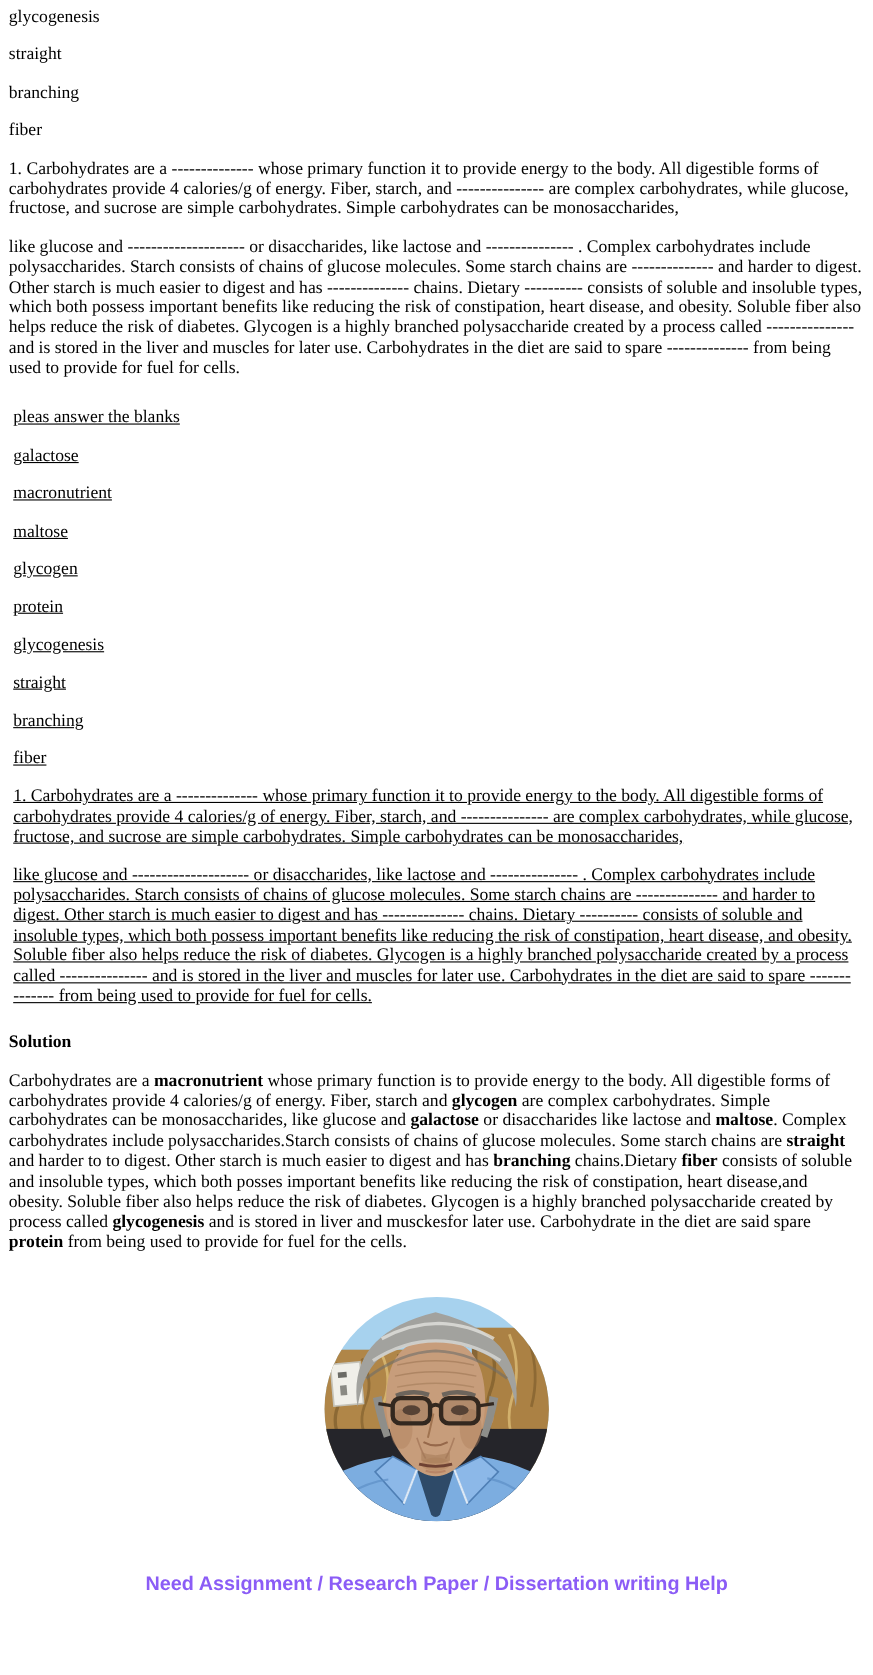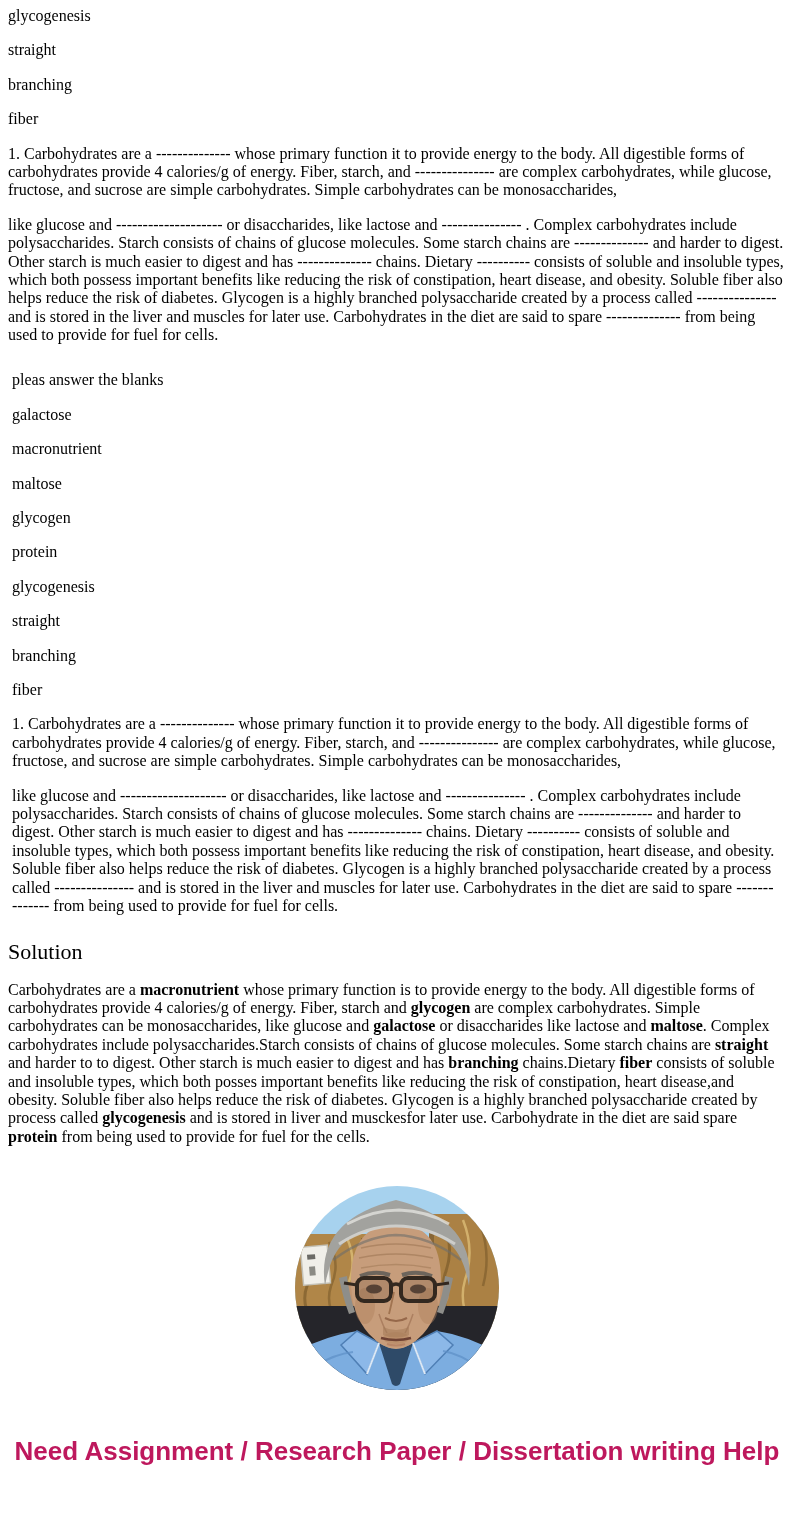--- a/index.html
+++ b/index.html
@@ -10,41 +10,42 @@
     font-family: "Liberation Serif", serif;
     font-size: 16px;
     line-height: 1.15;
   }
   p { margin: 16px 0; }
   .top-section p:first-child { margin-top: 0; }
   .indent-section {
     padding-left: 4px;
     padding-right: 10px;
     margin-top: 27px;
+    text-decoration: underline;
   }
   h3.solution-heading {
-    font-size: 22px;
-    font-weight: normal;
+    font-size: 16px;
+    font-weight: bold;
     margin: 24px 0 16px 0;
     font-family: "Liberation Serif", serif;
   }
   .avatar-wrap {
     width: 204px;
     height: 204px;
     margin: 40px auto 0 auto;
   }
   .avatar-wrap svg { display: block; width: 204px; height: 204px; }
   .footer-banner {
     margin-top: 46px;
     text-align: center;
     font-family: "Liberation Sans", sans-serif;
     font-weight: bold;
-    font-size: 26px;
+    font-size: 18px;
     line-height: 1.18;
-    color: #be185d;
+    color: #8b5cf6;
   }
 </style>
 </head>
 <body>
 
 <main>
 
   <section class="top-section">
     <p>glycogenesis</p>
     <p>straight</p>

